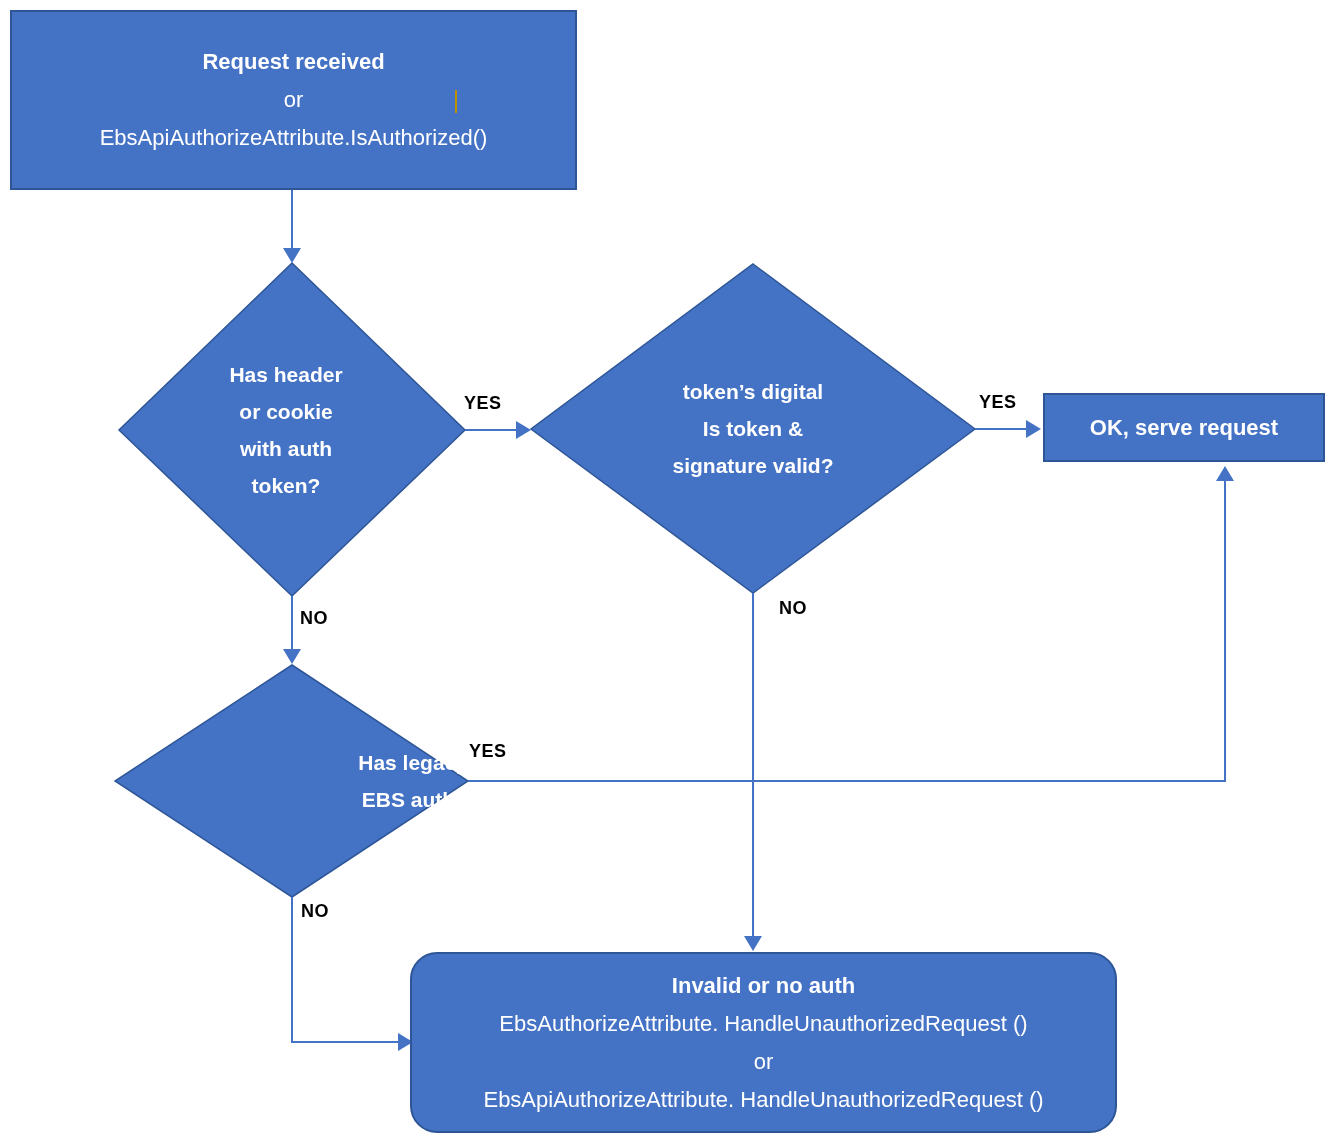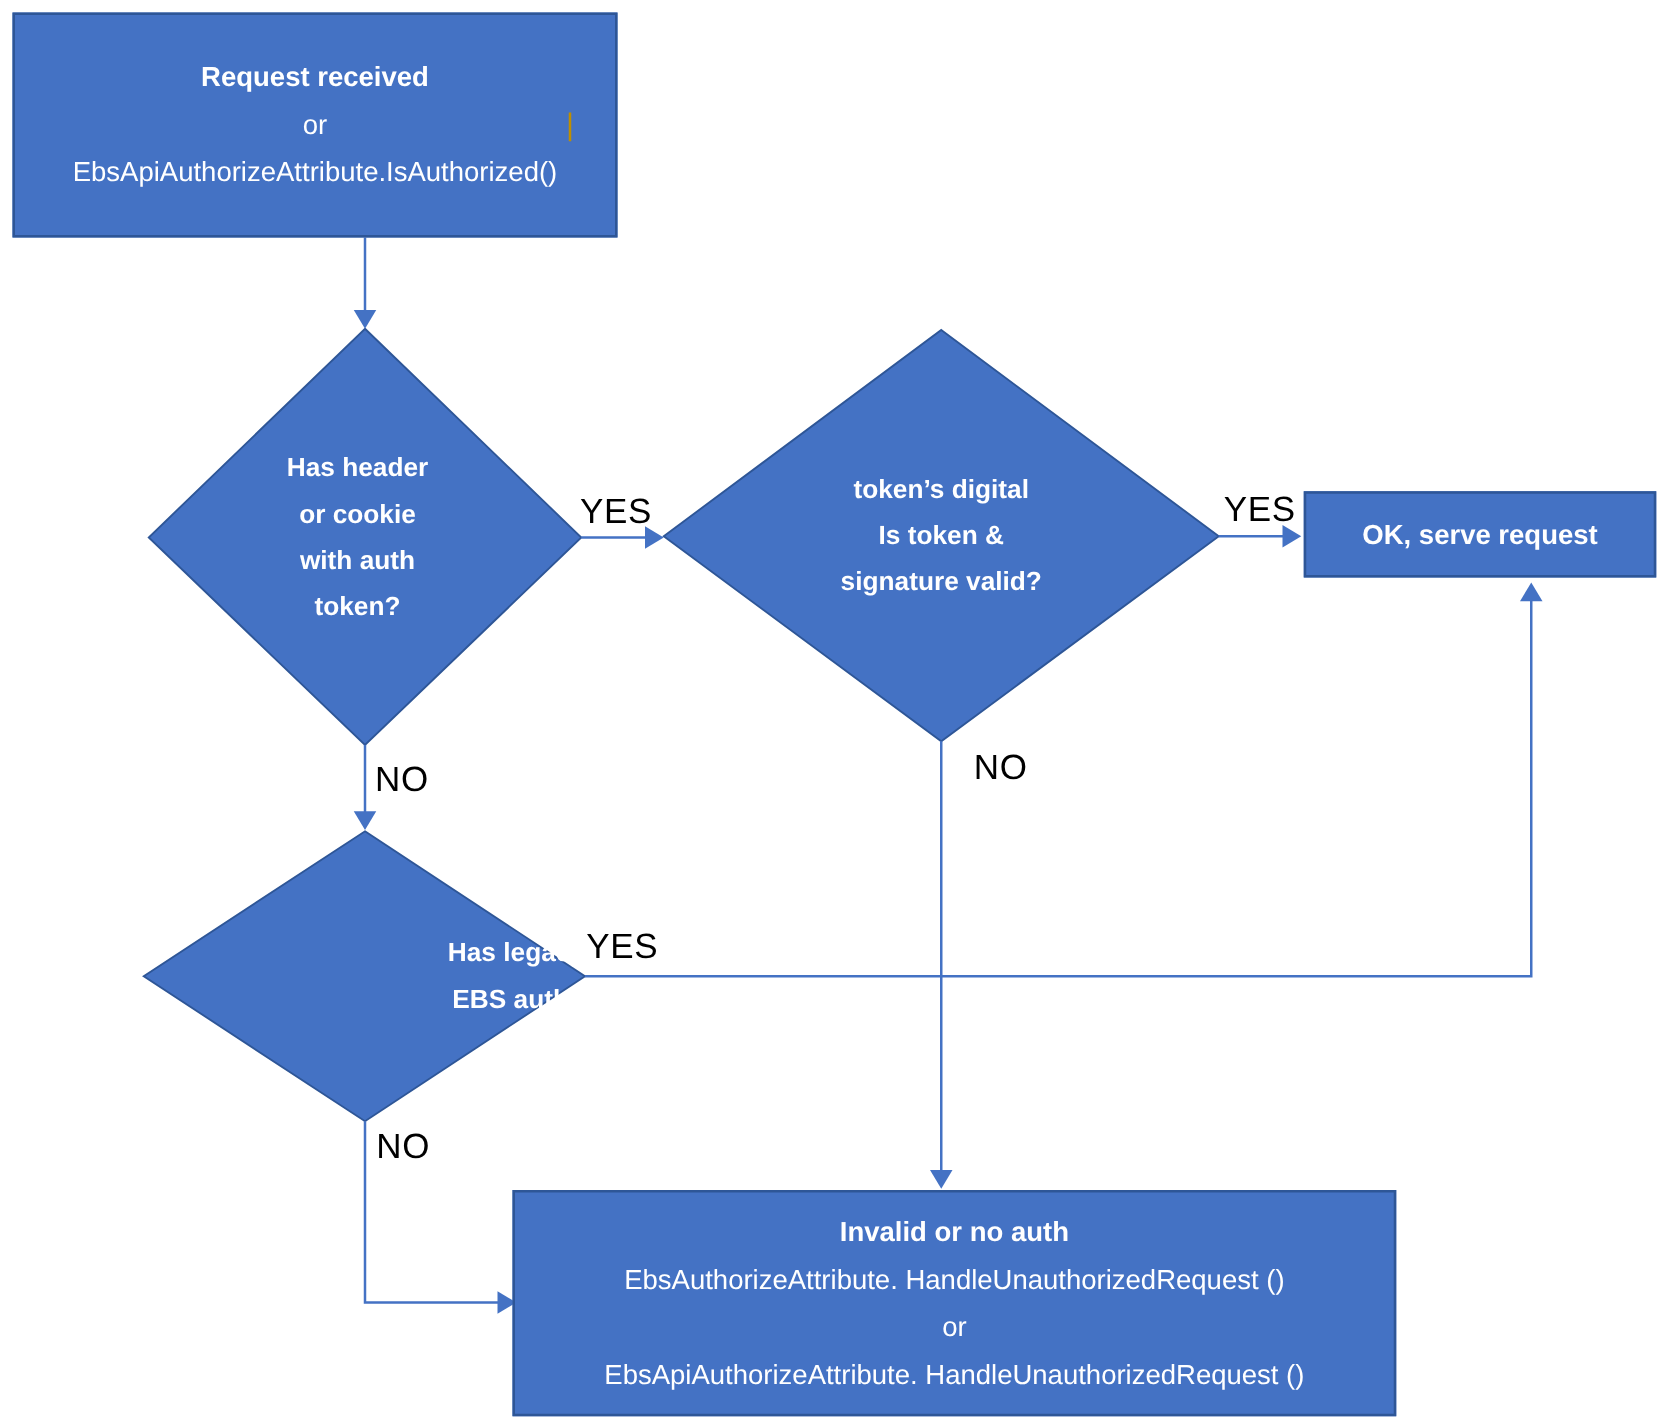--- a/index.html
+++ b/index.html
@@ -34,30 +34,30 @@
     flex-direction: column;
     justify-content: center;
     text-align: center;
     color: var(--shape-text, #ffffff);
     font-weight: bold;
     pointer-events: none;
   }
   .dtext .ln { font-size: 21px; line-height: 37px; white-space: pre; }
   .edge-label {
     position: absolute;
-    font-weight: normal;
-    font-size: 28px;
+    font-weight: bold;
+    font-size: 18px;
     color: var(--label-text, #000000);
     letter-spacing: 0.5px;
     white-space: pre;
   }
   .artifact { position: absolute; width: 2px; height: 23px; background: var(--cursor-artifact, #BF8F00); }
-  #node-request  { left: 10px;   top: 10px;  width: 484px; height: 180px; }
+  #node-request  { left: 10px;   top: 10px;  width: 567px; height: 180px; }
   #node-ok      { left: 1043px; top: 393px; width: 282px; height: 69px; }
-  #node-invalid { left: 410px;  top: 952px; width: 707px; height: 181px; }
+  #node-invalid { left: 410px;  top: 952px; width: 707px; height: 181px; border-radius: 27px; }
   #dtext-header { left: 113px; top: 263px; width: 346px; height: 333px; }
   #dtext-token  { left: 531px; top: 264px; width: 444px; height: 329px; }
   #dtext-legacy { left: 115px; top: 665px; width: 353px; height: 232px; text-align: right; }
   #label-yes-header { left: 464px; top: 393px; }
   #label-no-header  { left: 300px; top: 608px; }
   #label-yes-token  { left: 979px; top: 392px; }
   #label-no-token   { left: 779px; top: 598px; }
   #label-yes-legacy { left: 469px; top: 741px; }
   #label-no-legacy  { left: 301px; top: 901px; }
   #cursor-artifact  { left: 455px; top: 90px; }

